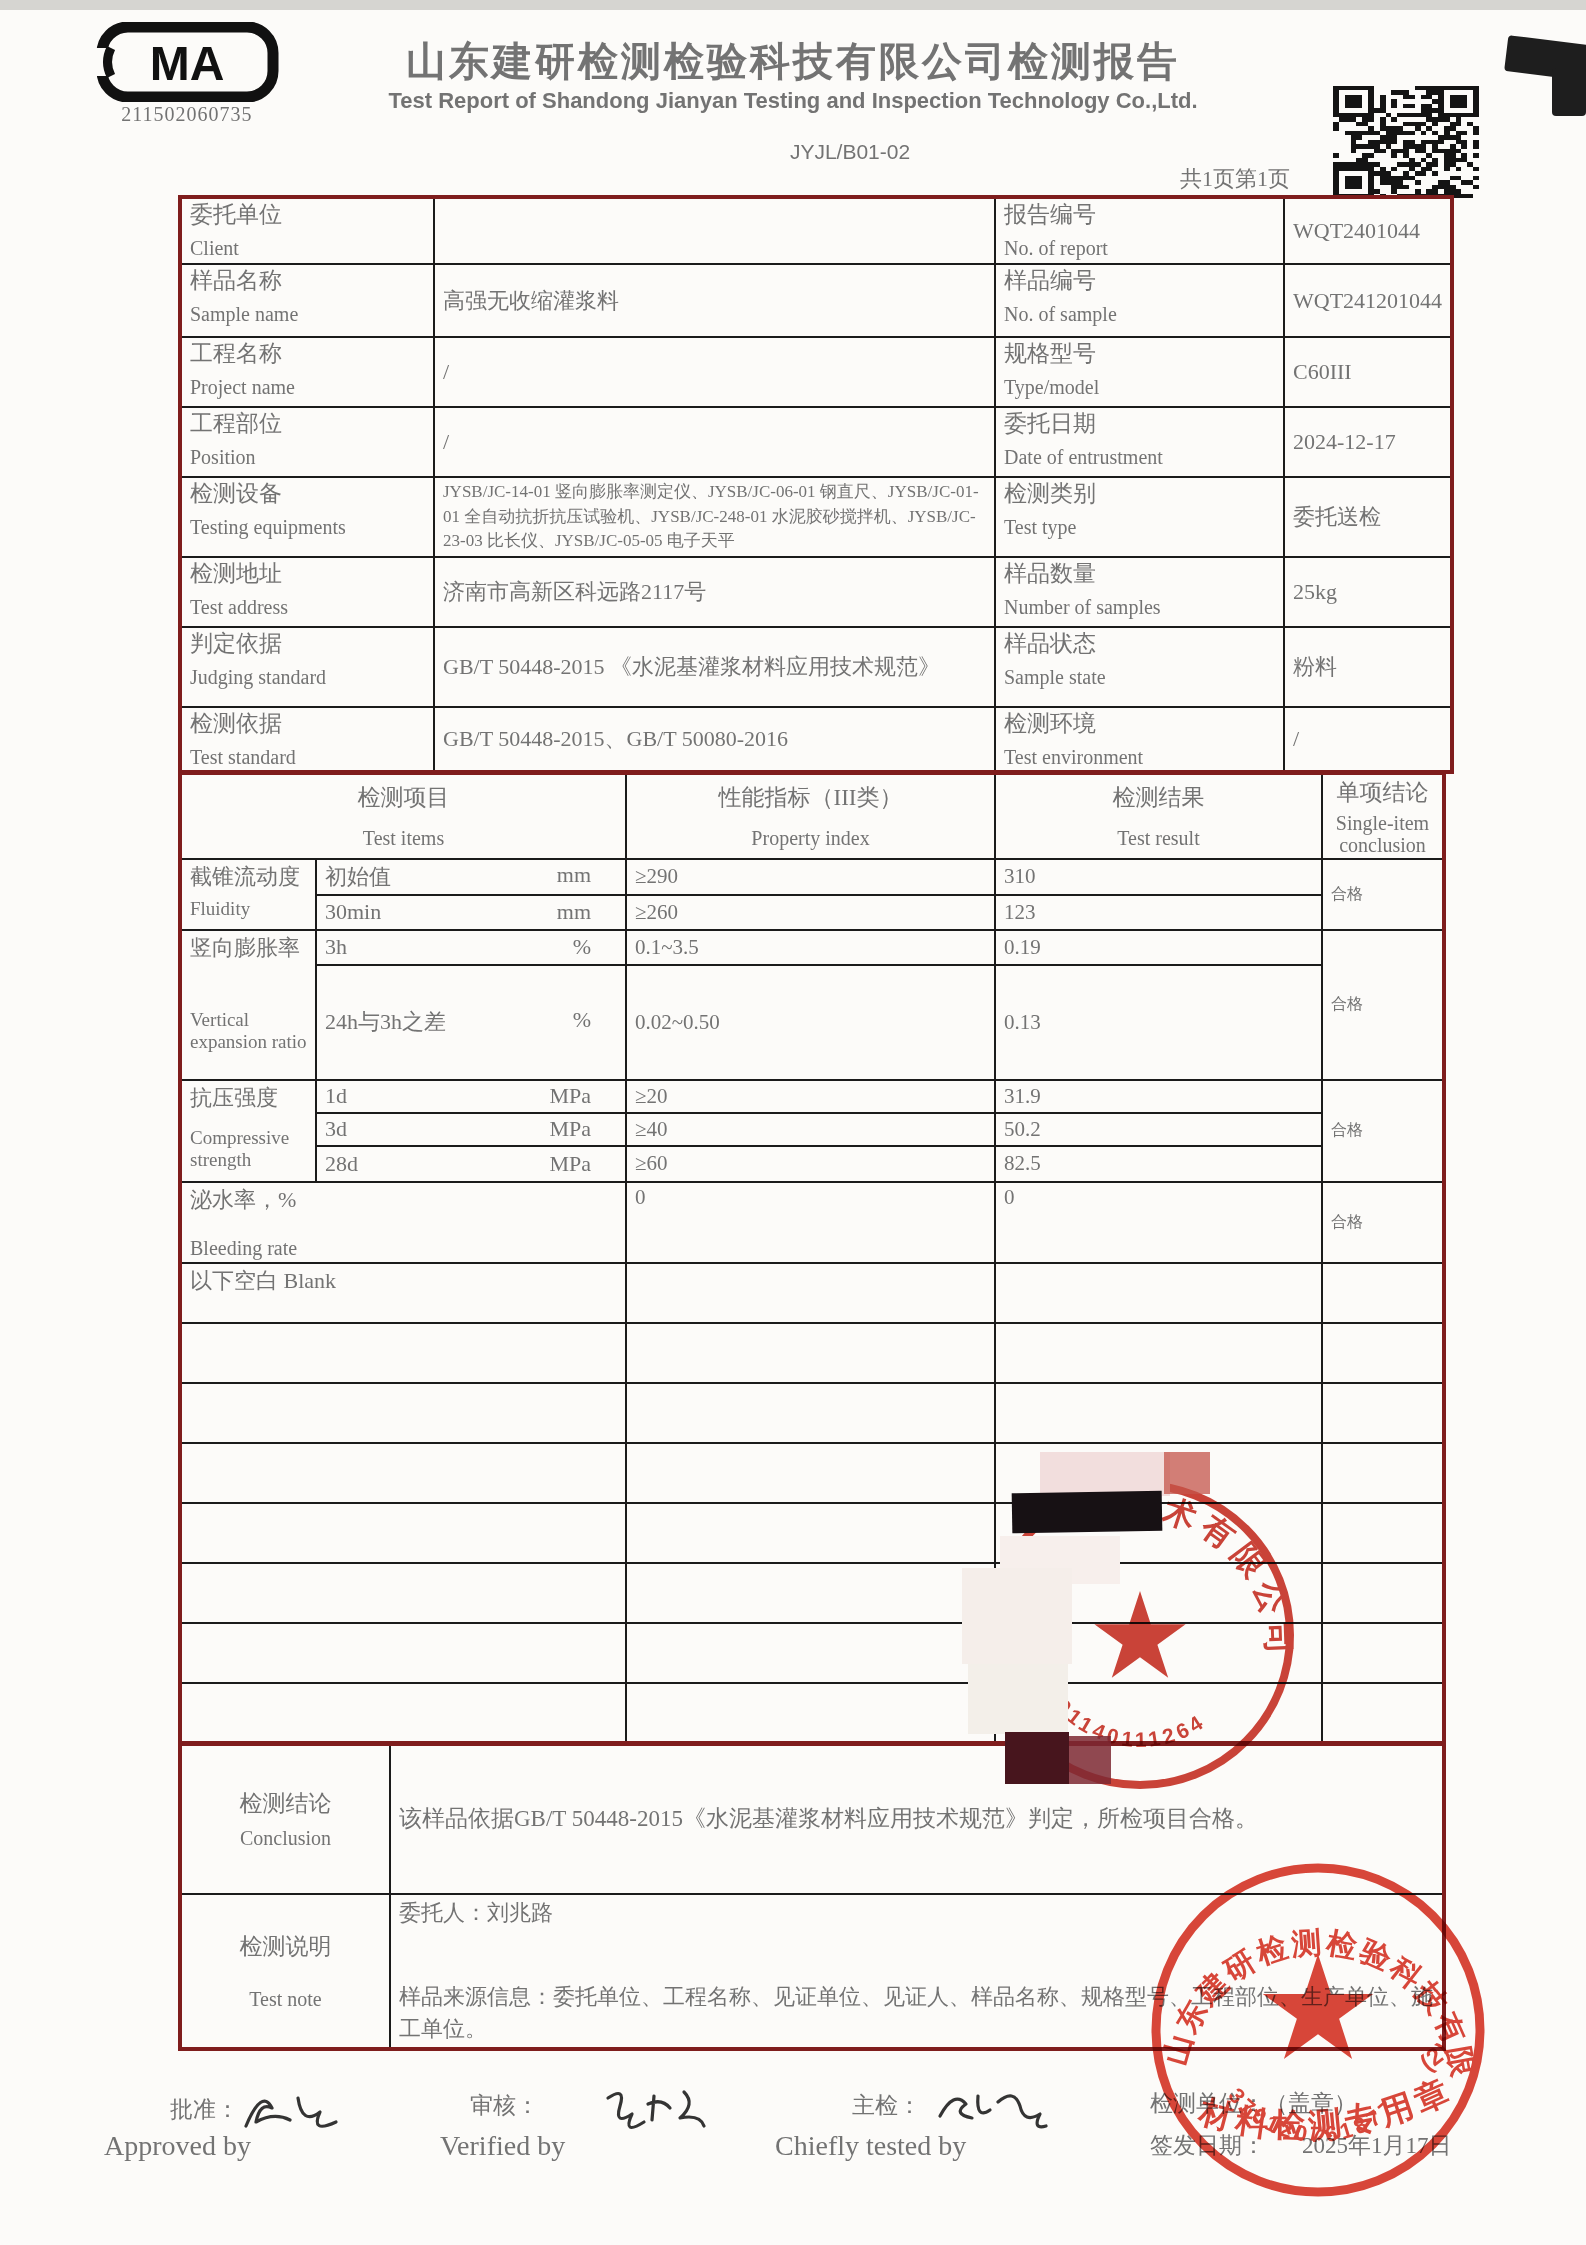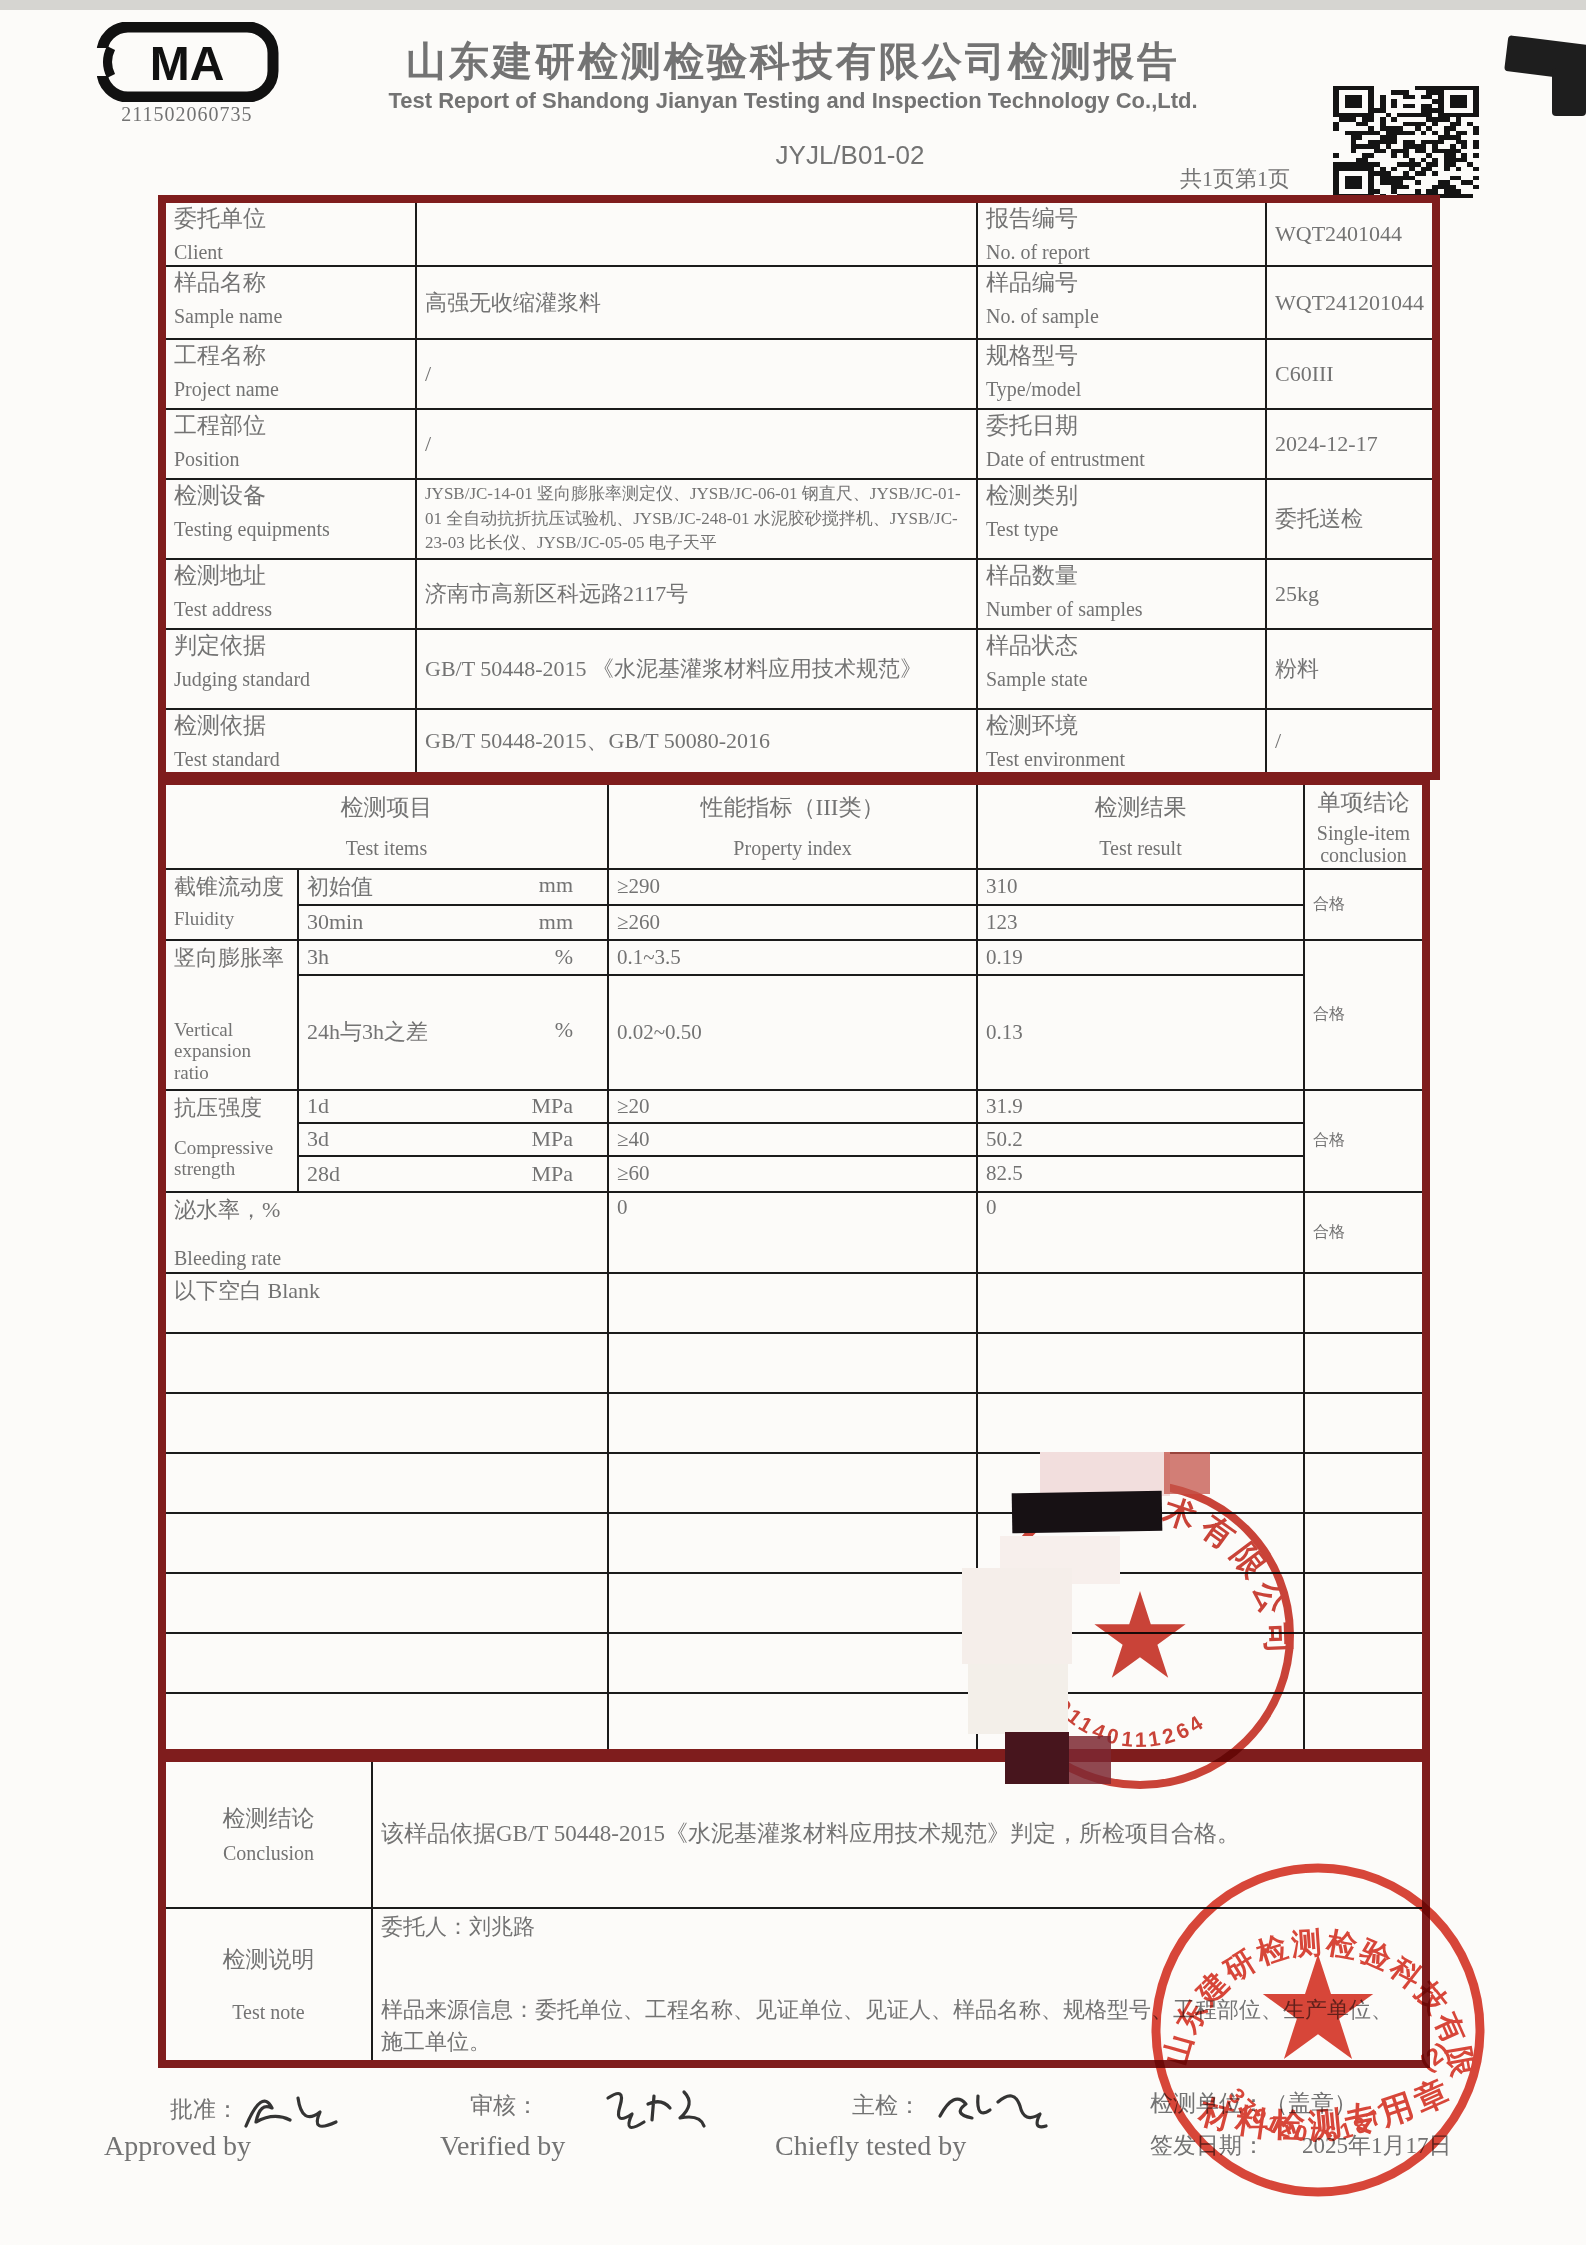--- a/index.html
+++ b/index.html
@@ -7,27 +7,27 @@
         font-family:"Liberation Serif",serif;color:#737373;}
   .abs{position:absolute;}
   .scan-strip{left:0;top:0;width:1586px;height:10px;background:#d6d5d1;}
   .blotch{background:#1e1e1e;border-radius:4px;}
 
   
   .title-cn{left:0;top:34px;width:1586px;text-align:center;font-family:"Liberation Sans",sans-serif;
             font-weight:bold;font-size:40px;letter-spacing:3px;}
   .title-en{left:0;top:88px;width:1586px;text-align:center;font-family:"Liberation Sans",sans-serif;
             font-weight:bold;font-size:22px;}
-  .form-no{left:700px;top:140px;width:300px;text-align:center;font-family:"Liberation Sans",sans-serif;font-size:26px;}
+  .form-no{left:700px;top:140px;width:300px;text-align:center;font-family:"Liberation Sans",sans-serif;font-size:21px;}
   .page-info{left:1180px;top:164px;font-size:22px;}
   .cma-num{left:92px;top:103px;width:190px;text-align:center;font-size:20px;letter-spacing:1px;}
 
   
   table{border-collapse:collapse;table-layout:fixed;background:transparent;}
-  .tbl{border:8px solid #7f1d1d;}
+  .tbl{border:4px solid #7f1d1d;margin-left:20px;}
   .tbl td{border:2px solid #1b1b1b;padding:2px 8px;overflow:hidden;}
   .lcell{vertical-align:top;padding-top:5px;}
   .lab .cn{display:block;font-size:23px;line-height:1.2;}
   .lab .en{display:block;font-size:20px;margin-top:9px;line-height:1.05;}
   .vcell{vertical-align:middle;font-size:22px;line-height:1.25;}
   .vsmall{font-size:17px;line-height:1.45;vertical-align:middle;}
   .hcell{text-align:center;vertical-align:middle;}
   .hcell .cn{display:block;font-size:23px;}
   .hcell .en{display:block;font-size:20px;margin-top:14px;}
   .hcell.tight .en{margin-top:4px;line-height:1.1;}

